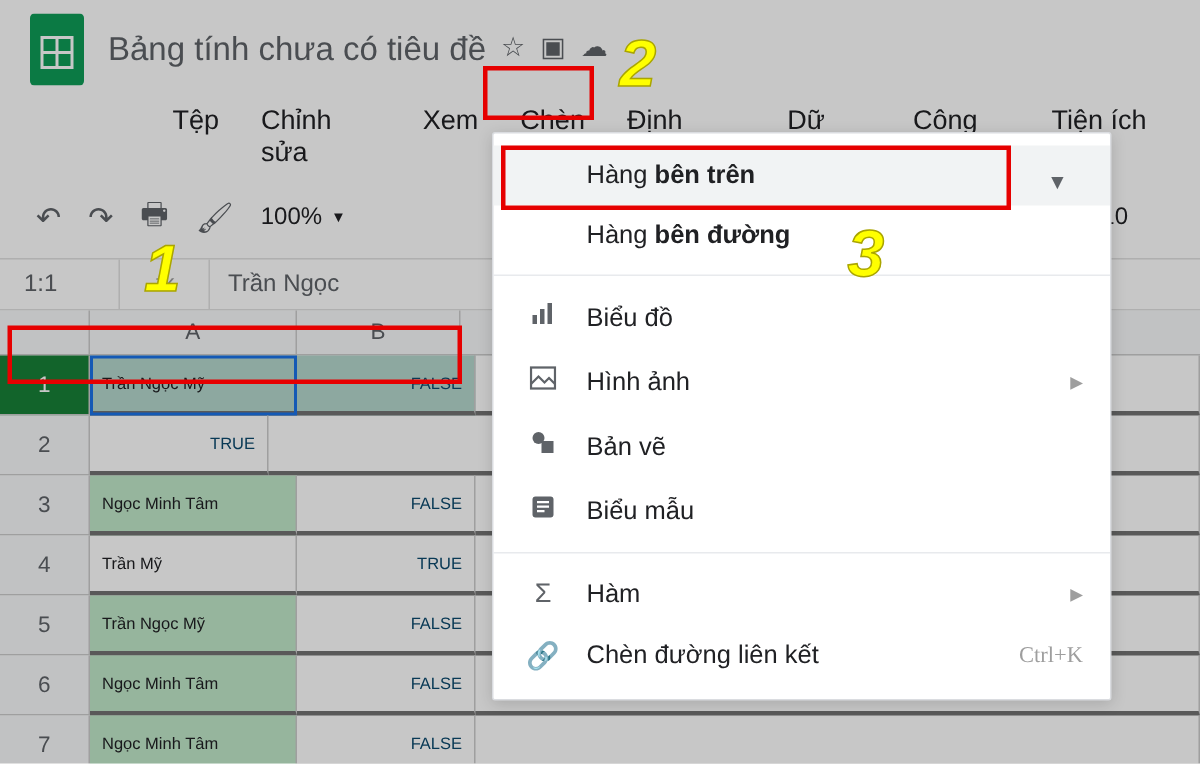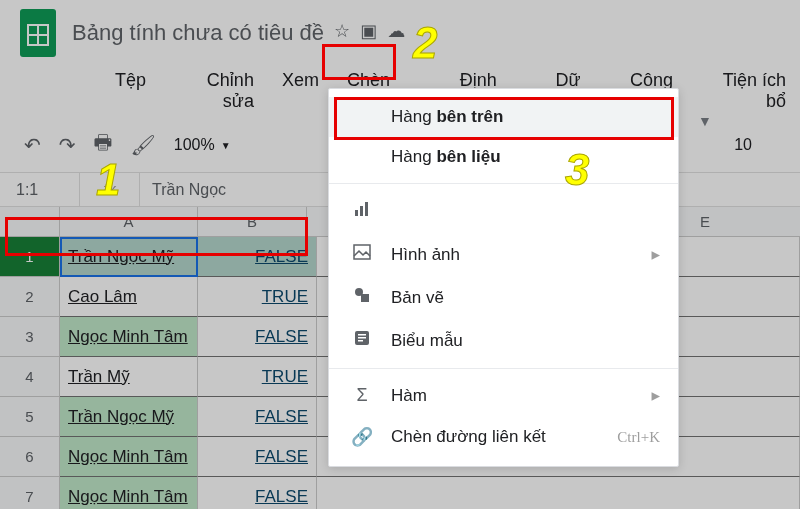--- a/index.html
+++ b/index.html
@@ -9,21 +9,21 @@
 .header { padding: 8px 0 0 0; }
 .title-row { display: flex; align-items: center; padding: 0 18px; gap: 14px; }
 .logo { width: 40px; height: 50px; display: flex; align-items: center; justify-content: center; }
 .logo svg { width: 36px; height: 48px; }
 .title-area { flex: 1; }
 .doc-title { font-size: 22px; color: #5f6368; display: flex; align-items: flex-start; gap: 10px; }
 .doc-title .icons { color: #5f6368; display: flex; gap: 10px; }
 .doc-title .icons span { font-size: 18px; }
 
 .menubar { display: flex; gap: 0; padding-left: 101px; margin-top: 6px; font-size: 18px; color: #202124; }
-.menubar .menu-item { padding: 6px 14px; cursor: pointer; text-align: right; }
+.menubar .menu-item { padding: 6px 14px; cursor: pointer; }
 
 .toolbar { display: flex; align-items: center; gap: 18px; padding: 10px 18px 10px 24px; font-size: 16px; color: #5f6368; border-bottom: 1px solid #e0e0e0; }
 .toolbar .tb-icon { font-size: 20px; color: #5f6368; }
 .toolbar .zoom { display: flex; align-items: center; gap: 6px; font-size: 16px; color: #202124; }
 .toolbar .right-num { margin-left: auto; font-size: 16px; color: #202124; padding-right: 30px;}
 
 .ref-row { display: flex; align-items: center; border-bottom: 1px solid #e0e0e0; height: 34px; font-size: 16px; color: #5f6368; }
 .ref-name { width: 80px; padding-left: 16px; border-right: 1px solid #e0e0e0; height: 100%; display: flex; align-items: center; }
 .fx { width: 60px; text-align: center; font-style: italic; color: #9e9e9e; height: 100%; display: flex; align-items: center; justify-content: center; border-right: 1px solid #e0e0e0; }
 .formula-val { padding-left: 12px; }
@@ -32,32 +32,32 @@
 .col-row { display: flex; height: 30px; background: #f8f9fa; }
 .corner { width: 60px; border-right: 1px solid #ccc; border-bottom: 1px solid #ccc; }
 .col-h { border-right: 1px solid #ccc; border-bottom: 1px solid #ccc; display: flex; align-items: center; justify-content: center; font-size: 15px; color: #5f6368; }
 .col-a { width: 138px; }
 .col-b { width: 109px; }
 .col-e { width: 190px; border-right: none;}
 .col-blank { flex:1; }
 
 .data-row { display: flex; height: 40px; }
 .row-h { width: 60px; border-right: 1px solid #ccc; border-bottom: 1px solid #ccc; display: flex; align-items: center; justify-content: center; font-size: 15px; color: #5f6368; background: #f8f9fa; }
-.cell { border-right: 1px solid #ccc; border-bottom: 1px solid #737373; display: flex; align-items: center; padding: 0 8px; font-size: 17px; text-decoration: underline; }
+.cell { border-right: 1px solid #ccc; border-bottom: 3px solid #737373; display: flex; align-items: center; padding: 0 8px; font-size: 11px; }
 .cell.colA { width: 138px; color: #202124; }
 .cell.colB { width: 119px; color: #0c4a6e; justify-content: flex-end; }
 .cell.rest { flex:1; }
 .hl-green { background: #c1e8c9; }
 
 
 .sel-row .row-h { background: #188038; color: #fff; }
 .sel-row .cell.colA, .sel-row .cell.colB { background: #b5d8ce; }
 .sel-row .cell.colA { outline: 2px solid #1a73e8; outline-offset: -2px; }
 
-.dropdown { position: absolute; top: 88px; left: 328px; width: 351px; background: #fff; border: 1px solid #dadce0; border-radius: 2px; box-shadow: 0 2px 10px rgba(0,0,0,0.15); z-index: 200; font-size: 17px; color: #202124; padding: 8px 0; }
+.dropdown { position: absolute; top: 88px; left: 328px; width: 413px; background: #fff; border: 1px solid #dadce0; border-radius: 2px; box-shadow: 0 2px 10px rgba(0,0,0,0.15); z-index: 200; font-size: 17px; color: #202124; padding: 8px 0; }
 .dd-item { display: flex; align-items: center; padding: 10px 18px 10px 22px; gap: 18px; cursor: pointer; }
 .dd-item .dd-icon { width: 22px; text-align: center; color: #5f6368; font-size: 18px; }
 .dd-item .dd-label { flex: 1; }
 .dd-item .dd-sub { color: #9e9e9e; }
 .dd-item .dd-short { color: #9e9e9e; font-size: 15px; font-family: Liberation Serif, serif; }
 .dd-sep { height: 1px; background: #e8eaed; margin: 6px 0; }
 .dd-item.hover { background: #f1f3f4; }
 .dd-arrow { position: absolute; left: 698px; top: 113px; color: #5f6368; font-size: 14px; z-index: 201;}
 
 
@@ -138,21 +138,20 @@
   </div>
 
   <div class="data-row sel-row">
     <div class="row-h">1</div>
     <div class="cell colA">Trần Ngọc Mỹ</div>
     <div class="cell colB">FALSE</div>
     <div class="cell rest"></div>
   </div>
   <div class="data-row">
     <div class="row-h">2</div>
-    <div class="cell colA">Cao Lâm</div>
     <div class="cell colB">TRUE</div>
     <div class="cell rest"></div>
   </div>
   <div class="data-row">
     <div class="row-h">3</div>
     <div class="cell colA hl-green">Ngọc Minh Tâm</div>
     <div class="cell colB">FALSE</div>
     <div class="cell rest"></div>
   </div>
   <div class="data-row">
@@ -181,31 +180,32 @@
   </div>
 </div>
 
 <div class="dropdown">
   <div class="dd-item hover">
     <span class="dd-icon"></span>
     <span class="dd-label"><span>Hàng </span><span class="bold">bên trên</span></span>
   </div>
   <div class="dd-item">
     <span class="dd-icon"></span>
-    <span class="dd-label"><span>Hàng </span><span class="bold">bên liệu</span></span>
+    <span class="dd-label"><span>Hàng </span><span class="bold">bên đường</span></span>
   </div>
   <div class="dd-sep"></div>
   <div class="dd-item">
     <span class="dd-icon">
       <svg width="18" height="18" viewBox="0 0 18 18">
           <rect x="2" y="10" width="3" height="6" fill="#5f6368"></rect>
           <rect x="7" y="6" width="3" height="10" fill="#5f6368"></rect>
           <rect x="12" y="2" width="3" height="14" fill="#5f6368"></rect>
         </svg>
     </span>
+    <span class="dd-label">Biểu đồ</span>
   </div>
   <div class="dd-item">
     <span class="dd-icon">
       <svg width="18" height="18" viewBox="0 0 18 18">
           <rect x="1" y="2" width="16" height="14" fill="none" stroke="#5f6368" stroke-width="1.5"></rect>
           <polyline points="1,13 6,8 10,12 13,9 17,13" fill="none" stroke="#5f6368" stroke-width="1.5"></polyline>
         </svg>
     </span>
     <span class="dd-label">Hình ảnh</span>
     <span class="dd-sub">▸</span>

